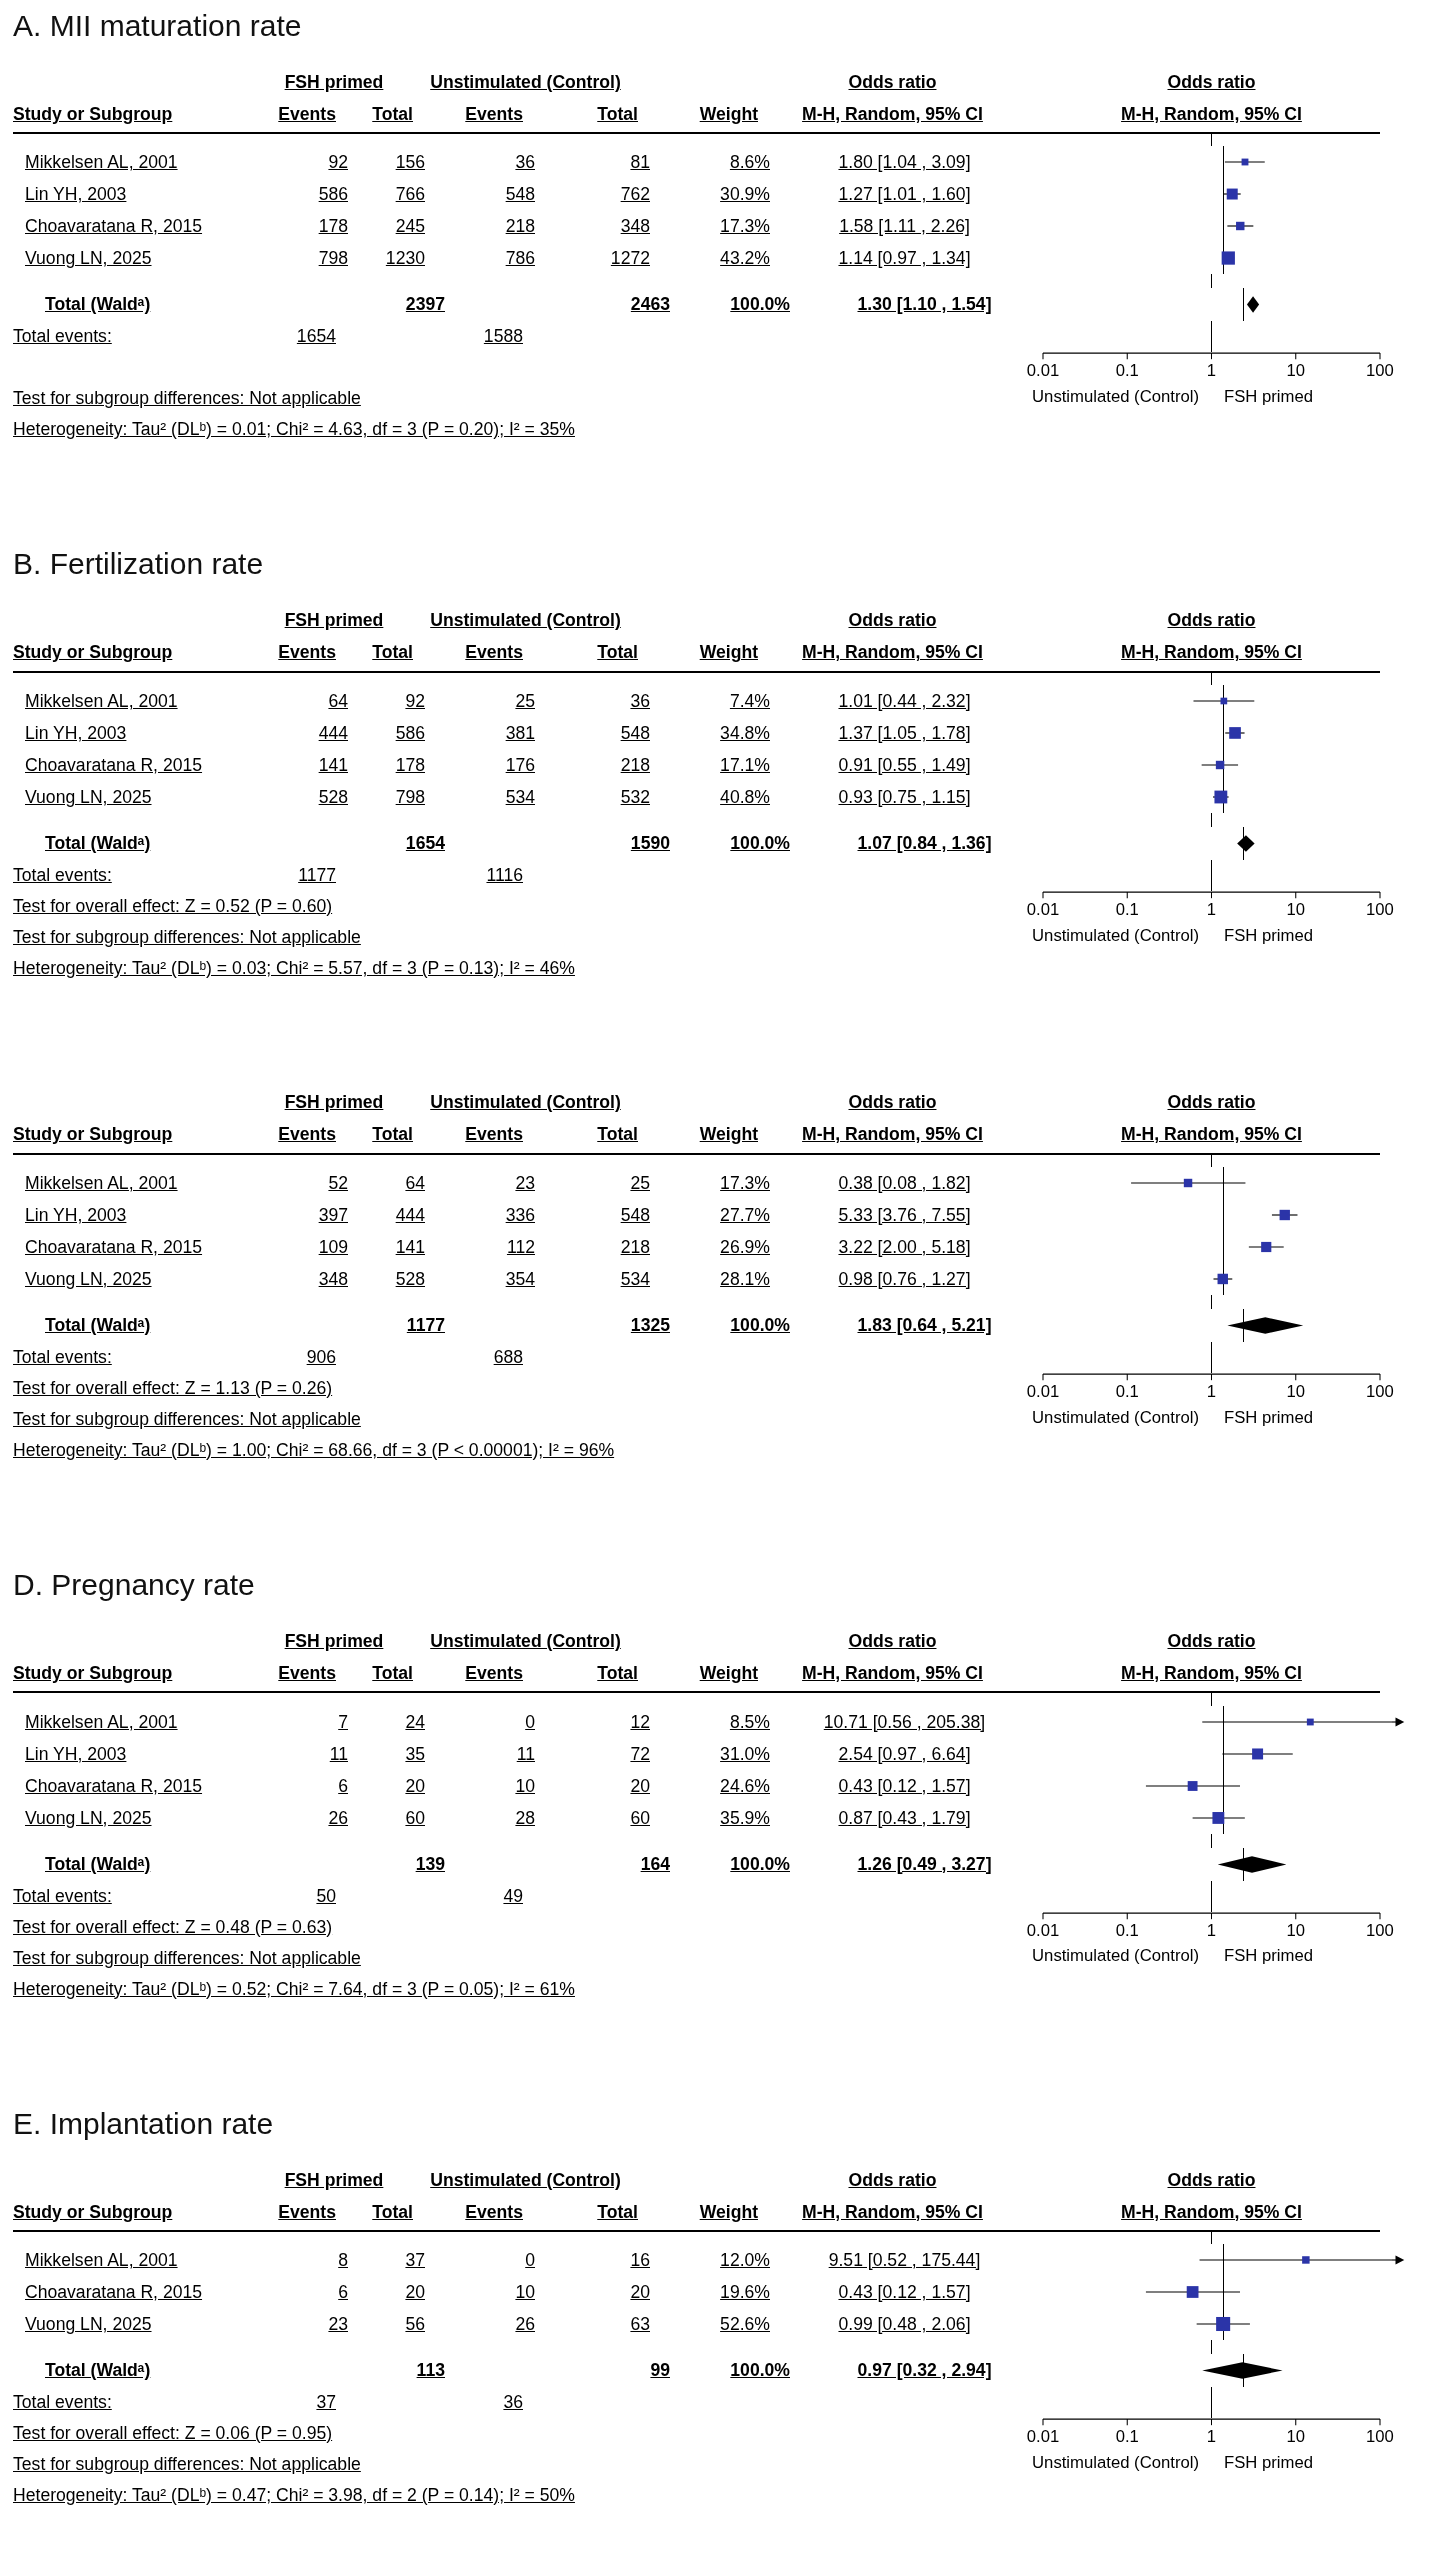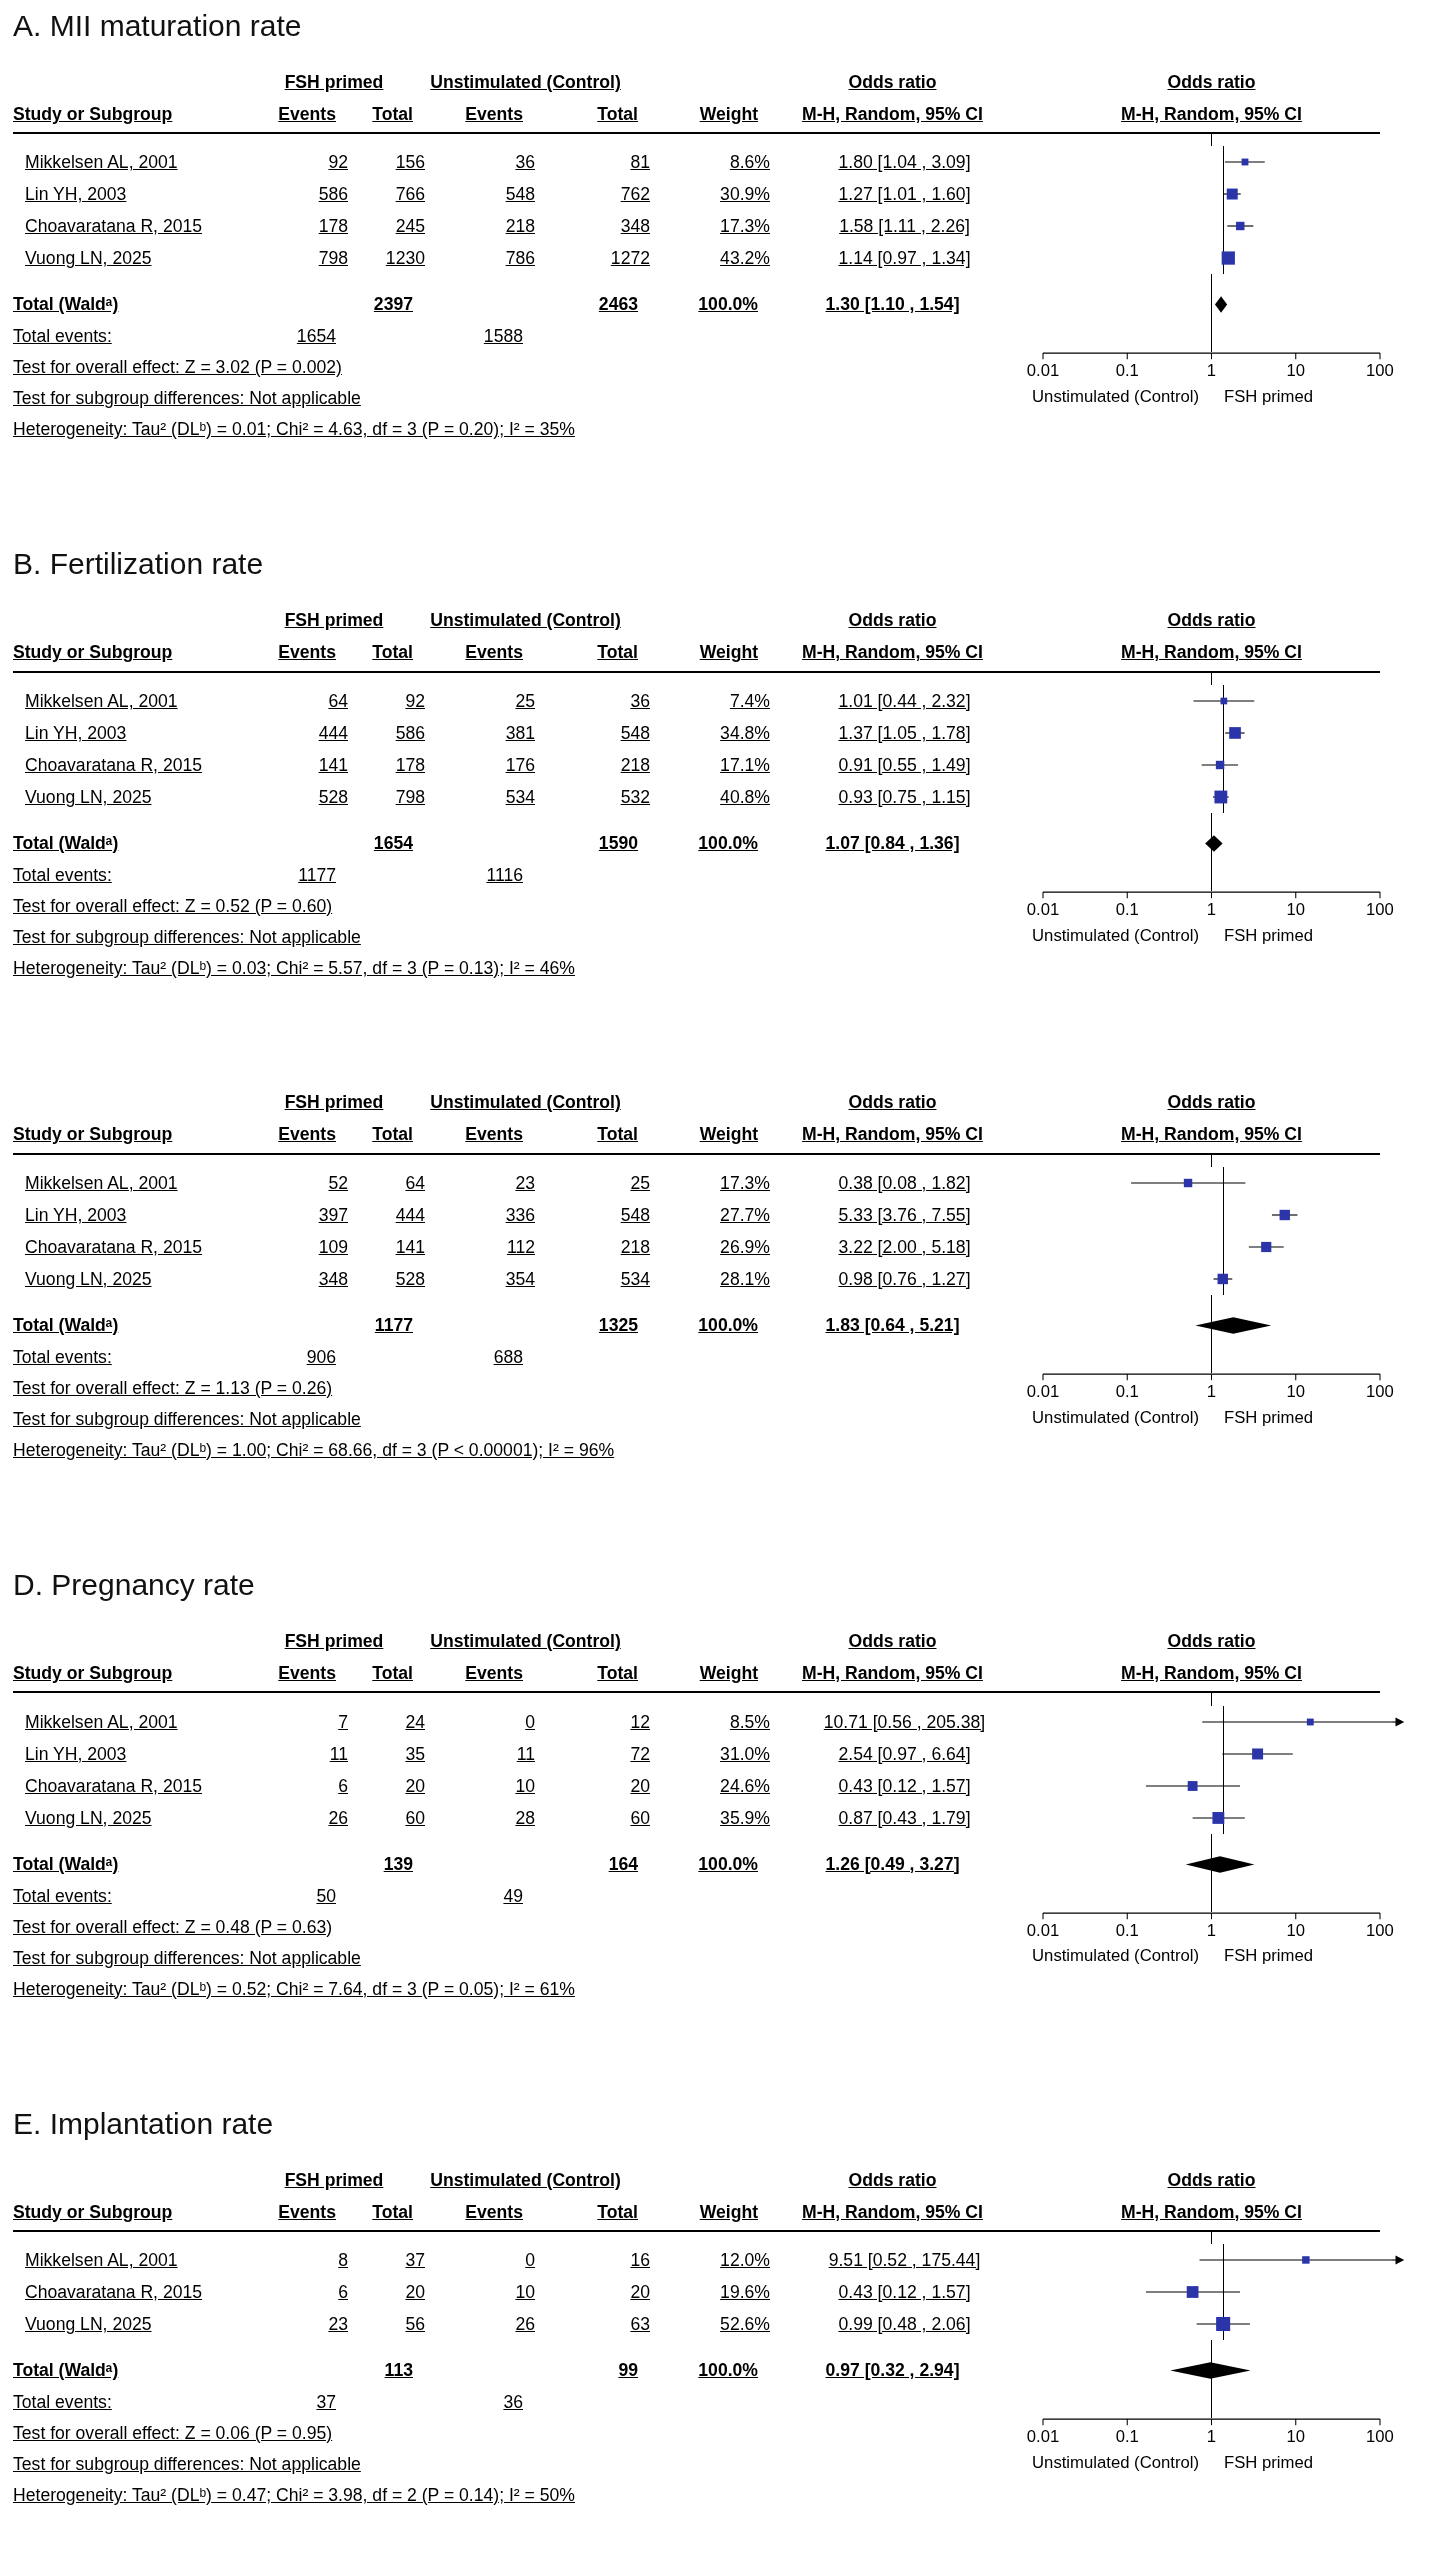--- a/index.html
+++ b/index.html
@@ -10,21 +10,21 @@
     color:#000;
   }
   .page { padding:8.8px 0 0 13px; }
   .panel { margin-bottom:102px; }
   .panel:last-child { margin-bottom:0; }
   .panel-title { font-size:30px; font-weight:400; margin:0 0 23px 0; color:#111; }
   .ftable { width:1367px;text-decoration:underline; }
   .row { display:grid; grid-template-columns:242px 81px 77px 110px 115px 120px 269px 353px; }
   .rh  { height:32px; line-height:32px; }
   .rd  { height:32px; line-height:32px;margin-left:12px; }
-  .rt  { height:33px; line-height:33px; }
+  .rt  { height:33px; line-height:33px;margin-left:32px; }
   .rf  { height:31px; line-height:31px; }
   .rs1 { height:12.3px; }
   .rs2 { height:14px; }
   .c { font-size:17.6px; white-space:nowrap; }
   .bold { font-weight:bold; }
   .center { text-align:center; }
   .num { text-align:right; }
   .plothead { padding-left:16px; }
   .hrule { height:1.8px; background:#000; margin-top:2.6px; }
   .plotcell { position:relative; }
@@ -172,21 +172,20 @@
           <div class="c"></div>
           <div class="c"></div>
           <div class="c"></div>
           <div class="c plotcell">
             <div class="plotarea">
               <div class="vline"></div>
             </div>
           </div>
         </div>
         <div class="row rf">
-          <div class="c" style="grid-column:1/8">Test for overall effect: Z = 3.02 (P = 0.002)</div>
           <div class="c plotcell" style="grid-column:8/9">
             <div class="plotarea">
               <svg class="plotsvg" width="337" height="31" viewBox="0 0 384 35" style="font-size:20px">
                 <line x1="0" y1="1" x2="384" y2="1" stroke="#000000" stroke-width="1.4"></line>
                 <line x1="0.0" y1="1" x2="0.0" y2="8" stroke="#000000" stroke-width="1.2"></line>
                 <text x="0.0" y="27" text-anchor="middle" font-size="19" fill="#000000">0.01</text>
                 <line x1="96.0" y1="1" x2="96.0" y2="8" stroke="#000000" stroke-width="1.2"></line>
                 <text x="96.0" y="27" text-anchor="middle" font-size="19" fill="#000000">0.1</text>
                 <line x1="192.0" y1="1" x2="192.0" y2="8" stroke="#000000" stroke-width="1.2"></line>
                 <text x="192.0" y="27" text-anchor="middle" font-size="19" fill="#000000">1</text>

